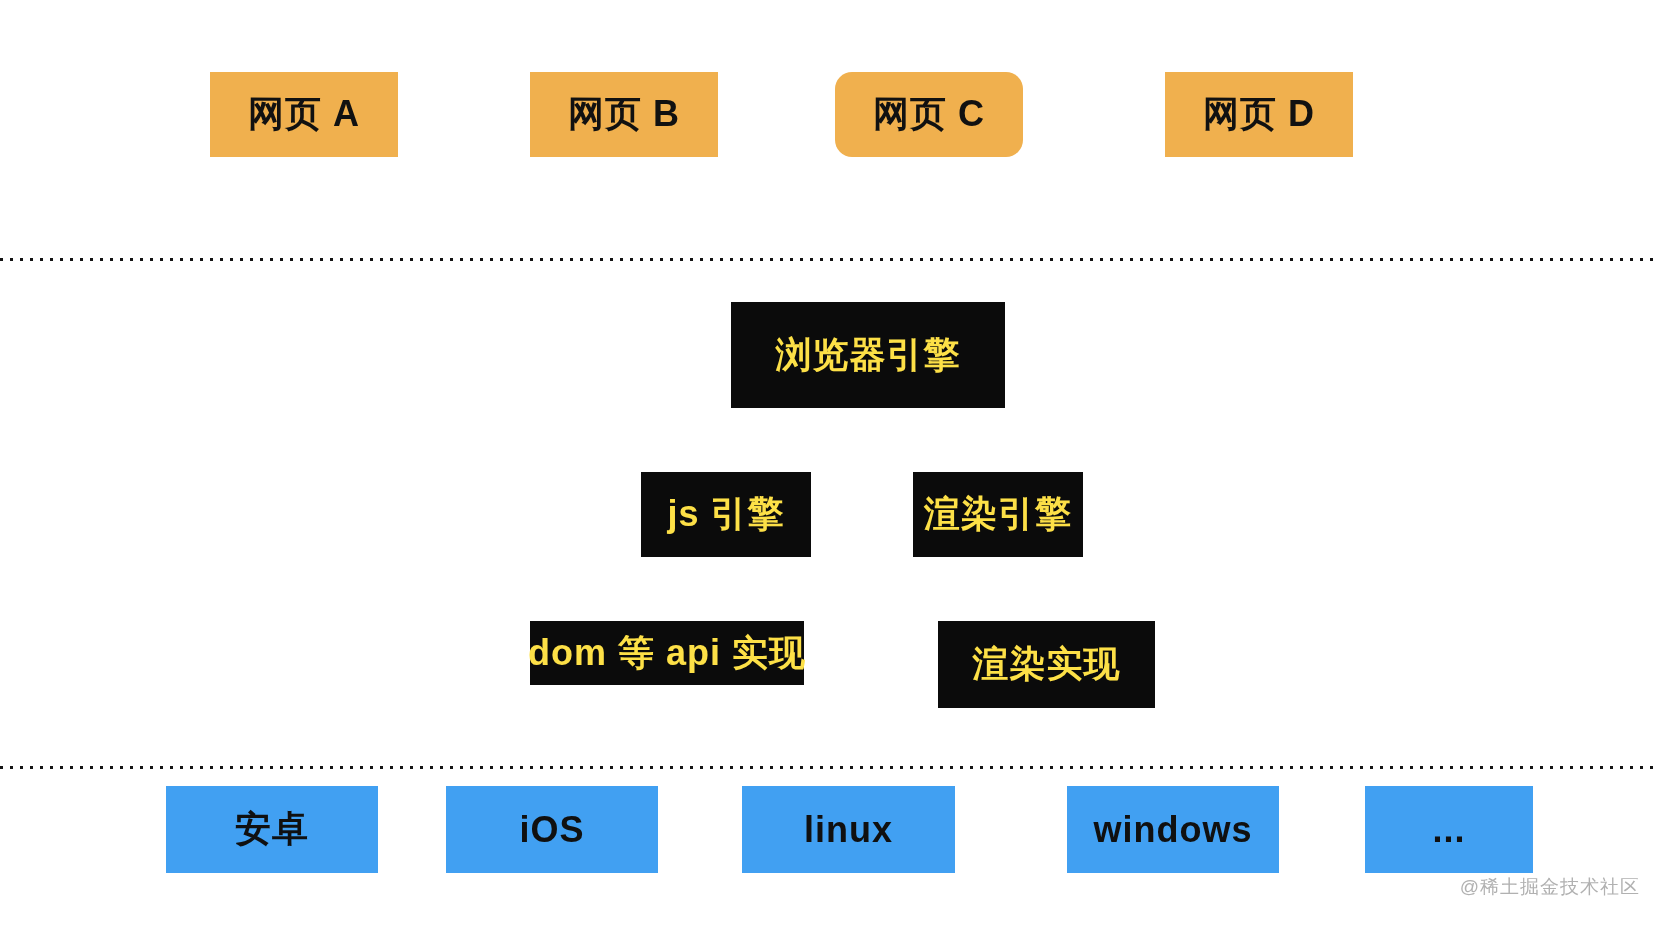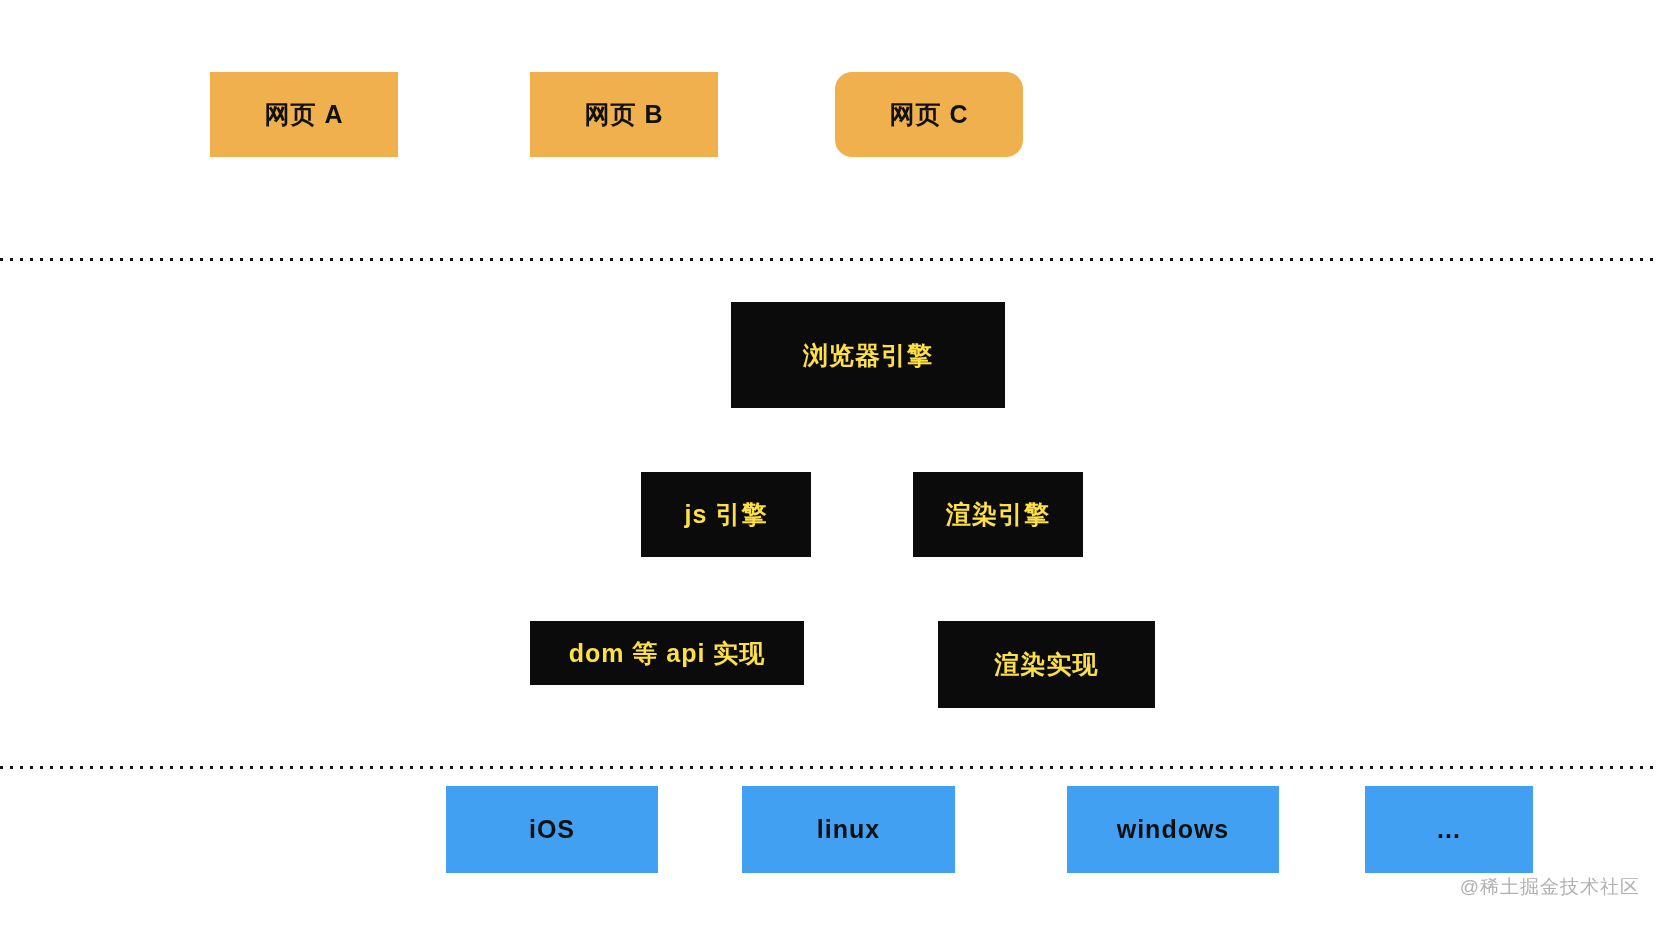--- a/index.html
+++ b/index.html
@@ -21,21 +21,21 @@
     height: 926px;
     background: var(--background, #fff);
     overflow: hidden;
   }
   .box {
     position: absolute;
     display: flex;
     align-items: center;
     justify-content: center;
     font-weight: bold;
-    font-size: 25px;
+    font-size: 36px;
     letter-spacing: 1px;
     white-space: nowrap;
   }
   .web-box {
     background: var(--web-box, #F0B04E);
     color: #111;
   }
   .engine-box {
     background: var(--engine-box, #0B0B0B);
     color: #fde047;
@@ -94,20 +94,23 @@
 
   <div class="box web-box pos-page-a">
     <span>网页 A</span>
   </div>
   <div class="box web-box pos-page-b">
     <span>网页 B</span>
   </div>
   <div class="box web-box pos-page-c">
     <span>网页 C</span>
   </div>
+  <div class="box web-box pos-page-d">
+    <span>网页 D</span>
+  </div>
 
   <div class="dotted pos-sep-top"></div>
 
   <div class="box engine-box pos-browser-engine">
     <span>浏览器引擎</span>
   </div>
 
   <div class="box engine-box pos-js-engine">
     <span>js 引擎</span>
   </div>
@@ -117,20 +120,23 @@
 
   <div class="box engine-box pos-dom-api">
     <span>dom 等 api 实现</span>
   </div>
   <div class="box engine-box pos-render-impl">
     <span>渲染实现</span>
   </div>
 
   <div class="dotted pos-sep-bottom"></div>
 
+  <div class="box platform-box pos-android">
+    <span>安卓</span>
+  </div>
   <div class="box platform-box pos-ios">
     <span>iOS</span>
   </div>
   <div class="box platform-box pos-linux">
     <span>linux</span>
   </div>
   <div class="box platform-box pos-windows">
     <span>windows</span>
   </div>
   <div class="box platform-box pos-more">

